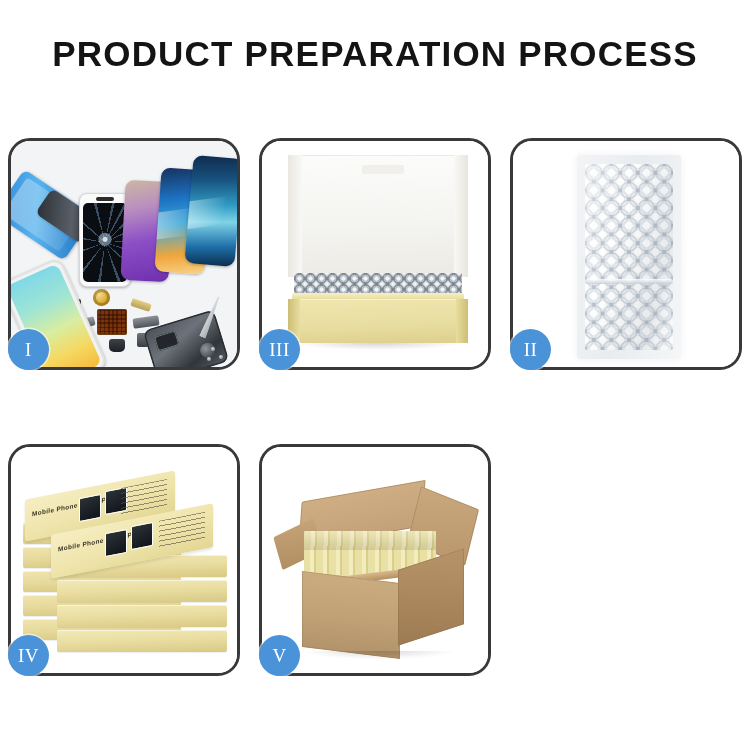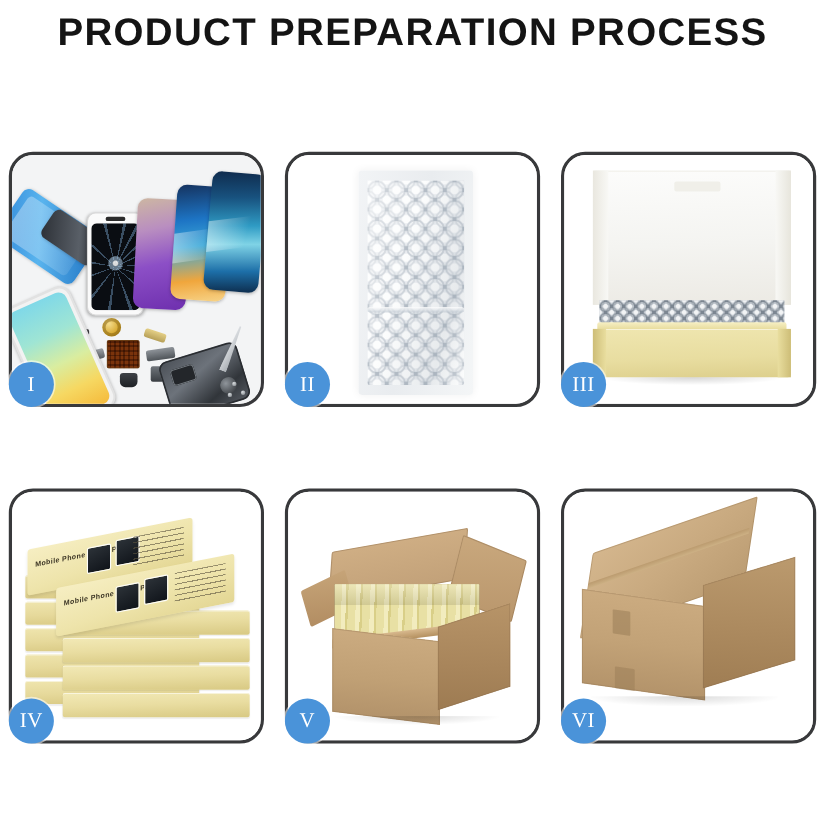--- a/index.html
+++ b/index.html
@@ -23,21 +23,22 @@
 
   
   .header {
     position: absolute;
     left: 0;
     top: 0;
     width: 750px;
     text-align: center;
   }
   .main-title {
-    margin: 12px;
+    margin: 0;
+    padding-top: 36px;
     font-size: 35px;
     font-weight: bold;
     letter-spacing: 1.2px;
     color: #141414;
     line-height: 1.05;
     white-space: nowrap;
     font-family: "Liberation Sans", sans-serif;
   }
   .subtitle {
     margin: 0;
@@ -682,39 +683,39 @@
           <div class="part pt-screw-1"></div>
           <div class="part pt-screw-2"></div>
           <div class="part pt-screw-3"></div>
         </div>
       </div>
       <div class="badge">I</div>
     </div>
 
     <div class="card card-bg-white">
       <div class="card-inner">
-        <div class="bubble-sleeve">
-          <div class="bubble-field"></div>
-          <div class="bubble-seam"></div>
-        </div>
-      </div>
-      <div class="badge">II</div>
-    </div>
-
-    <div class="card card-bg-white">
-      <div class="card-inner">
         <div class="box3-lid">
           <span class="box3-lid-tab"></span>
         </div>
         <div class="box3-fill"></div>
         <div class="box3-lip"></div>
         <div class="box3-front"></div>
         <div class="box3-shadow"></div>
       </div>
       <div class="badge">III</div>
+    </div>
+
+    <div class="card card-bg-white">
+      <div class="card-inner">
+        <div class="bubble-sleeve">
+          <div class="bubble-field"></div>
+          <div class="bubble-seam"></div>
+        </div>
+      </div>
+      <div class="badge">II</div>
     </div>
 
     <div class="card card-bg-white">
       <div class="card-inner">
         <div class="stack">
           <div class="sbox sl sl1"></div>
           <div class="sbox sl sl2"></div>
           <div class="sbox sl sl3"></div>
           <div class="sbox sl sl4"></div>
           <div class="sbox sl sl5"></div>
@@ -751,29 +752,15 @@
           </div>
           <div class="c5-rim"></div>
           <div class="c5-front"></div>
           <div class="c5-side"></div>
           <div class="c5-shadow"></div>
         </div>
       </div>
       <div class="badge">V</div>
     </div>
 
-    <div class="card card-bg-white">
-      <div class="card-inner">
-        <div class="c6">
-          <div class="c6-top"></div>
-          <div class="c6-top-seam"></div>
-          <div class="c6-front"></div>
-          <div class="c6-side"></div>
-          <div class="c6-tape-a"></div>
-          <div class="c6-tape-b"></div>
-          <div class="c6-shadow"></div>
-        </div>
-      </div>
-      <div class="badge">VI</div>
-    </div>
 
   </div>
 </div>
 
 </body></html>

